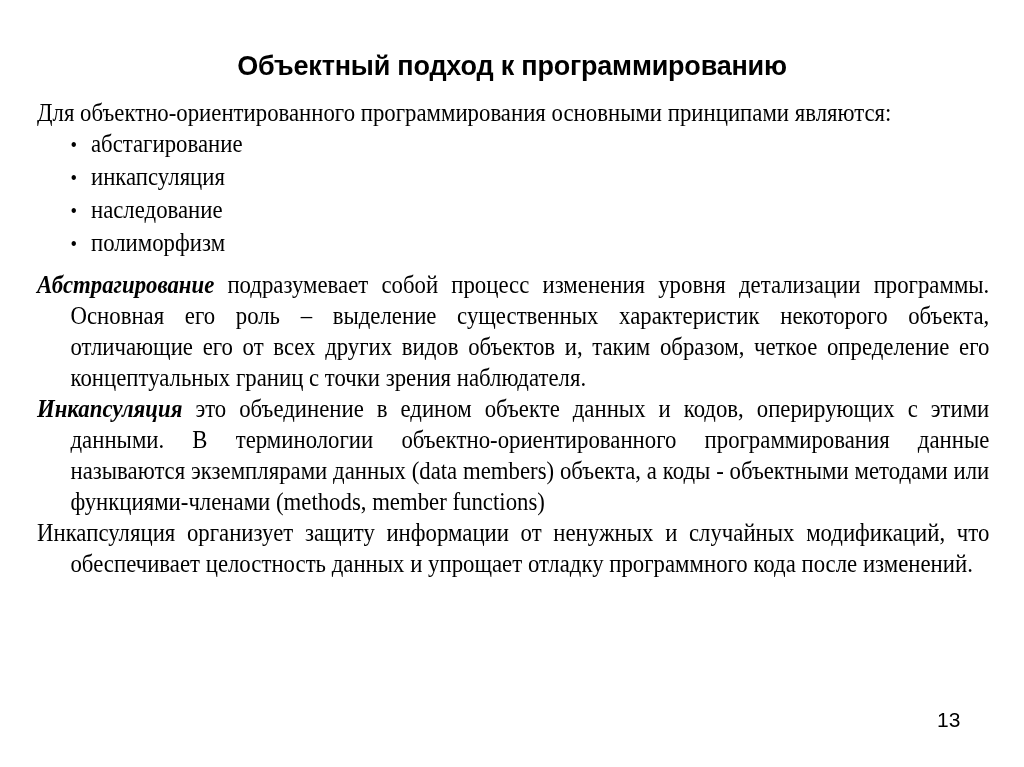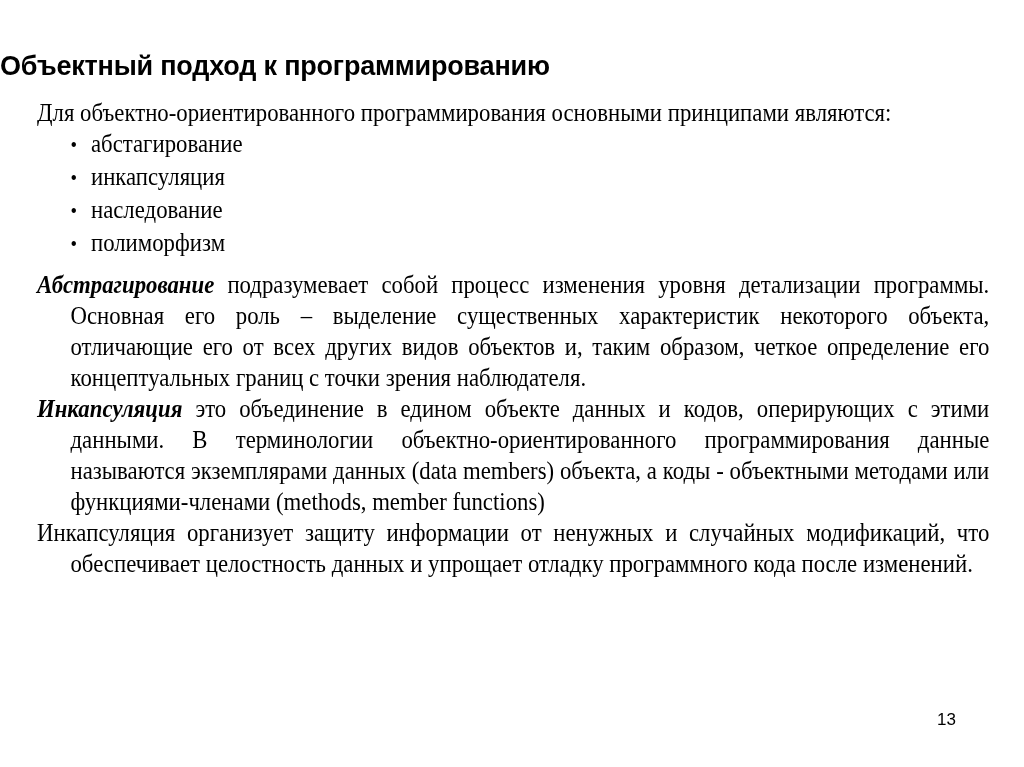--- a/index.html
+++ b/index.html
@@ -12,20 +12,21 @@
       height: 767px;
       position: relative;
       overflow: hidden;
       color: #000000;
     }
     .slide-title {
       position: absolute;
       top: 30px;
       left: 0;
       width: 1024px;
+      text-align: center;
       font-family: "Liberation Sans", sans-serif;
       font-weight: bold;
       font-size: 27px;
       line-height: 36px;
       letter-spacing: -0.2px;
     }
     .content {
       position: absolute;
       top: 97px;
       left: 37px;
@@ -67,21 +68,21 @@
     }
     .term {
       font-weight: bold;
       font-style: italic;
     }
     .page-number {
       position: absolute;
       top: 710px;
       left: 937px;
       font-family: "Liberation Sans", sans-serif;
-      font-size: 17px;
+      font-size: 21px;
       line-height: 20px;
     }
   </style>
 </head>
 <body>
 
 <div>
   <h1 class="slide-title">Объектный подход к программированию</h1>
 
   <div class="content">

